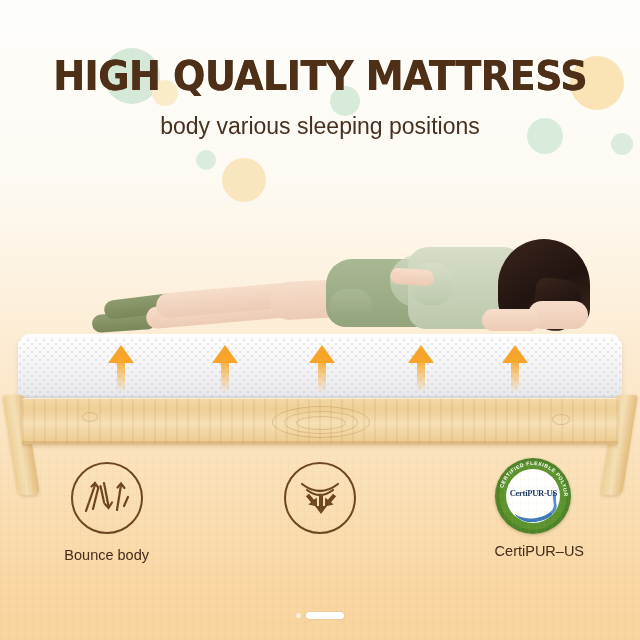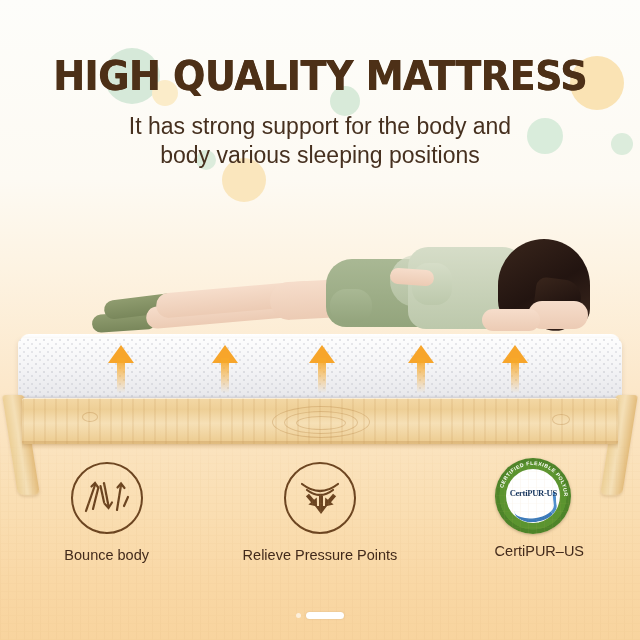--- a/index.html
+++ b/index.html
@@ -144,21 +144,20 @@
     <div class="blob" style="left:222px;top:158px;width:44px;height:44px;background:#fae6bd;"></div>
     <div class="blob" style="left:330px;top:86px;width:30px;height:30px;background:#d8ead9;"></div>
     <div class="blob" style="left:570px;top:56px;width:54px;height:54px;background:#fae3b4;"></div>
     <div class="blob" style="left:527px;top:118px;width:36px;height:36px;background:#d9ecdb;"></div>
     <div class="blob" style="left:611px;top:133px;width:22px;height:22px;background:#dcecdc;"></div>
   </div>
 
   <div class="header">
     <div class="title">HIGH QUALITY MATTRESS</div>
     <div class="subtitle">
-      <div>It has strong support for the body and</div>
       <div>body various sleeping positions</div>
     </div>
   </div>
 
   <div class="scene">
 
     <div class="person">
 
       <div class="pc sock" style="left:2px;top:78px;width:62px;height:18px;border-radius:10px 6px 6px 10px;transform:rotate(-4deg);"></div>
       <div class="pc sock" style="left:14px;top:62px;width:70px;height:19px;border-radius:11px 7px 7px 11px;transform:rotate(-7deg);"></div>
@@ -258,21 +257,20 @@
             <path d="M33 32 h4 v10 h4 l-6 8 l-6 -8 h4 z"></path>
             <g transform="rotate(-40 24 34)">
                 <path d="M22 30 h4 v8 h3.5 l-5.5 7 l-5.5 -7 h3.5 z"></path>
               </g>
             <g transform="rotate(40 46 34)">
                 <path d="M44 30 h4 v8 h3.5 l-5.5 7 l-5.5 -7 h3.5 z"></path>
               </g>
           </g>
         </svg>
       </div>
-      <div class="flabel">Relieve Pressure Points</div>
     </div>
 
 
     <div class="feature">
       <div class="badge">
         <div class="ring-txt">
           <svg viewBox="0 0 76 76" width="76" height="76">
             <defs>
               <path id="rt" d="M38 38 m -31 0 a 31 31 0 1 1 62 0" fill="none"></path>
               <path id="rb" d="M38 38 m -26 0 a 26 26 0 1 0 52 0" fill="none"></path>

